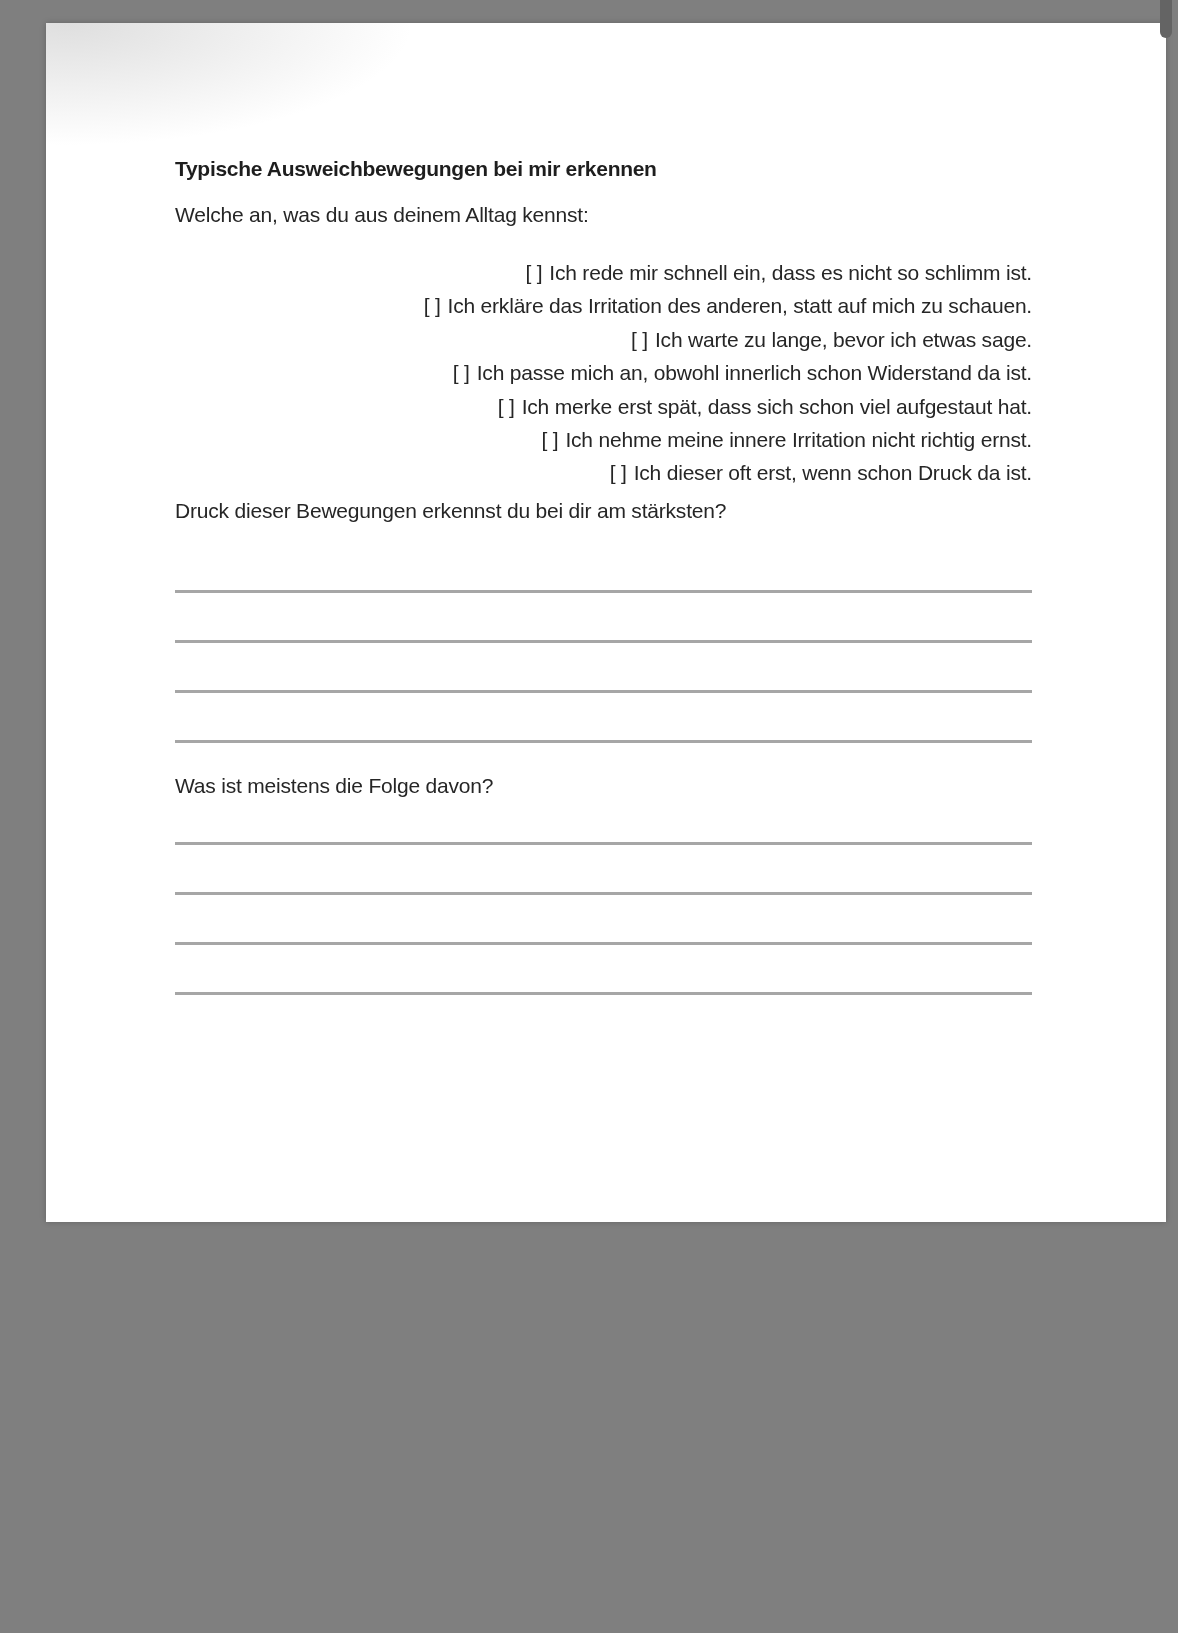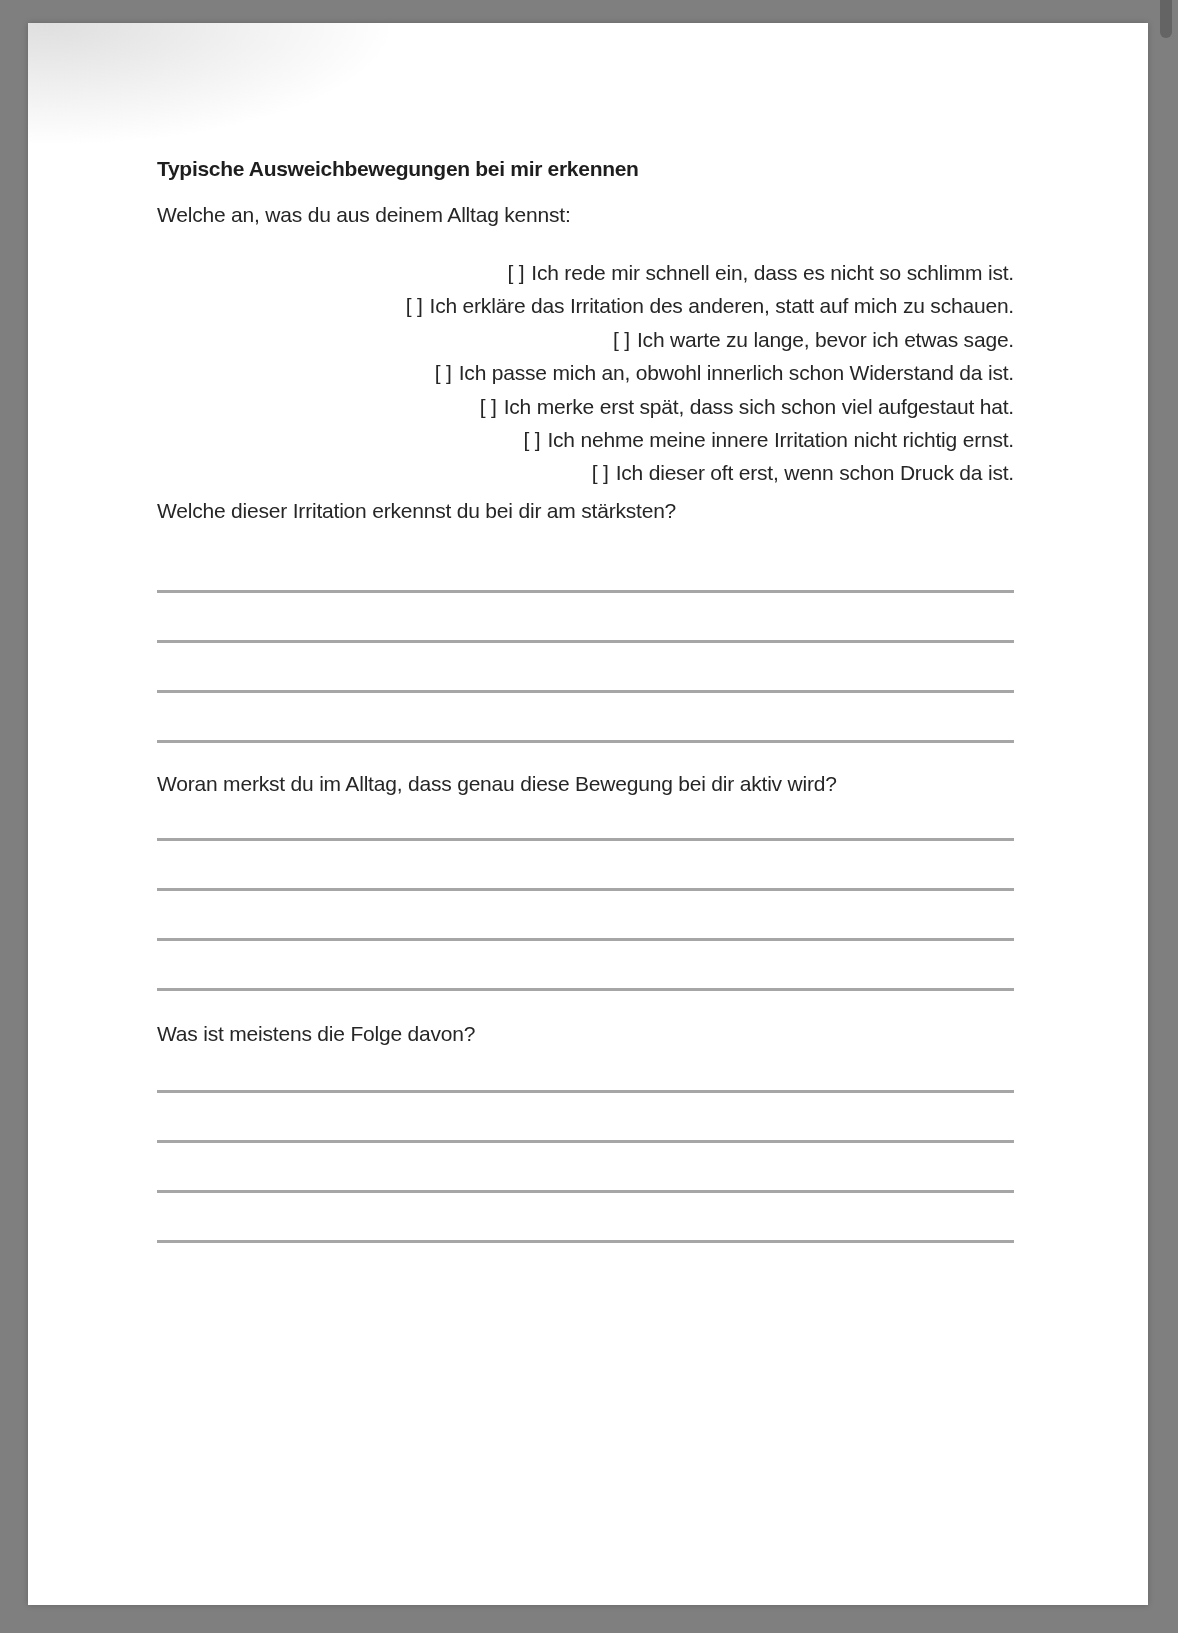--- a/index.html
+++ b/index.html
@@ -9,24 +9,24 @@
   .viewport {
     position: relative;
     width: 1178px;
     height: 1633px;
     background: #7f7f7f;
     overflow: hidden;
     font-family: "Liberation Sans", sans-serif;
   }
   .page {
     position: absolute;
-    left: 28px;
+    left: 46px;
     top: 23px;
     width: 1120px;
-    height: 1582px;
+    height: 1199px;
     background: #ffffff;
     box-shadow: 0 0 6px rgba(0,0,0,0.22);
   }
   
   .page::before {
     content: "";
     position: absolute;
     left: 0;
     top: 0;
     width: 520px;
@@ -136,38 +136,29 @@
     <span class="checkbox">[ ]</span><span class="check-text">Ich nehme meine innere Irritation nicht richtig ernst.</span>
   </li>
 
   <li>
     <span class="checkbox">[ ]</span><span class="check-text">Ich dieser oft erst, wenn schon Druck da ist.</span>
   </li>
 </ul>
 
       <div>
   <section class="q1">
-    <h2 class="q-label">Welche dieser Irritation erkennst du bei dir am stärksten?</h2>
+    <h2 class="q-label">Druck dieser Bewegungen erkennst du bei dir am stärksten?</h2>
     <div class="answer-lines">
               <div class="answer-line"></div>
               <div class="answer-line"></div>
               <div class="answer-line"></div>
               <div class="answer-line"></div>
             </div>
   </section>
 
-  <section class="q2">
-    <h2 class="q-label">Woran merkst du im Alltag, dass genau diese Bewegung bei dir aktiv wird?</h2>
-    <div class="answer-lines">
-              <div class="answer-line"></div>
-              <div class="answer-line"></div>
-              <div class="answer-line"></div>
-              <div class="answer-line"></div>
-            </div>
-  </section>
 
   <section class="q3">
     <h2 class="q-label">Was ist meistens die Folge davon?</h2>
     <div class="answer-lines">
               <div class="answer-line"></div>
               <div class="answer-line"></div>
               <div class="answer-line"></div>
               <div class="answer-line"></div>
             </div>
   </section>

